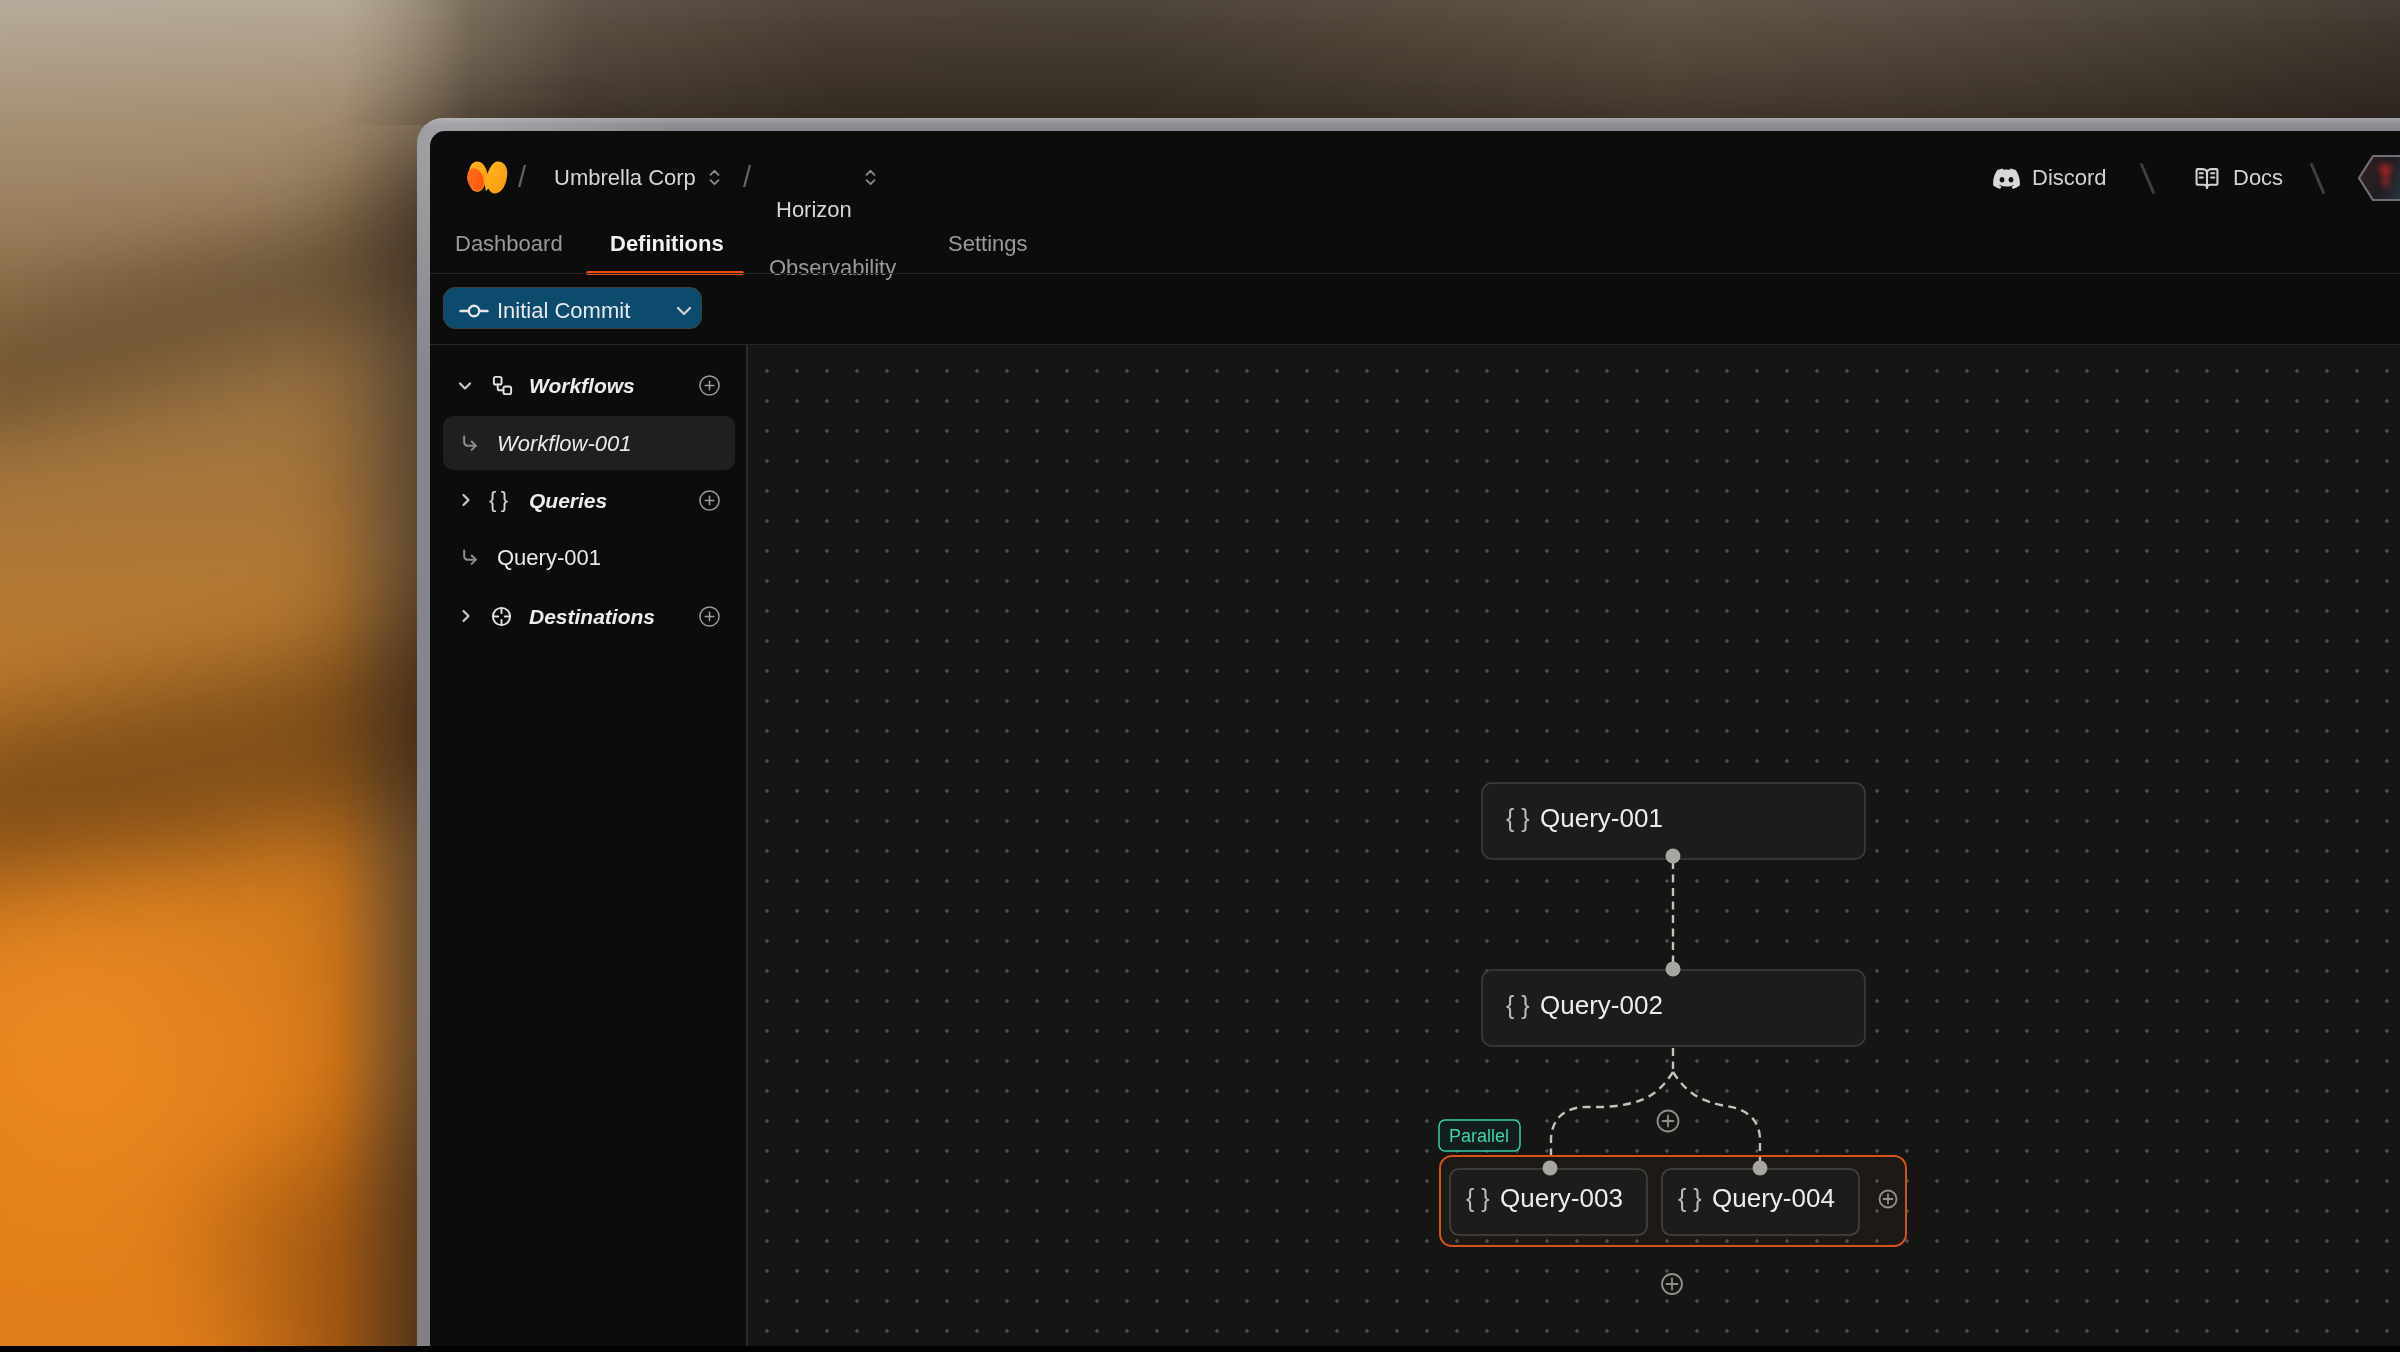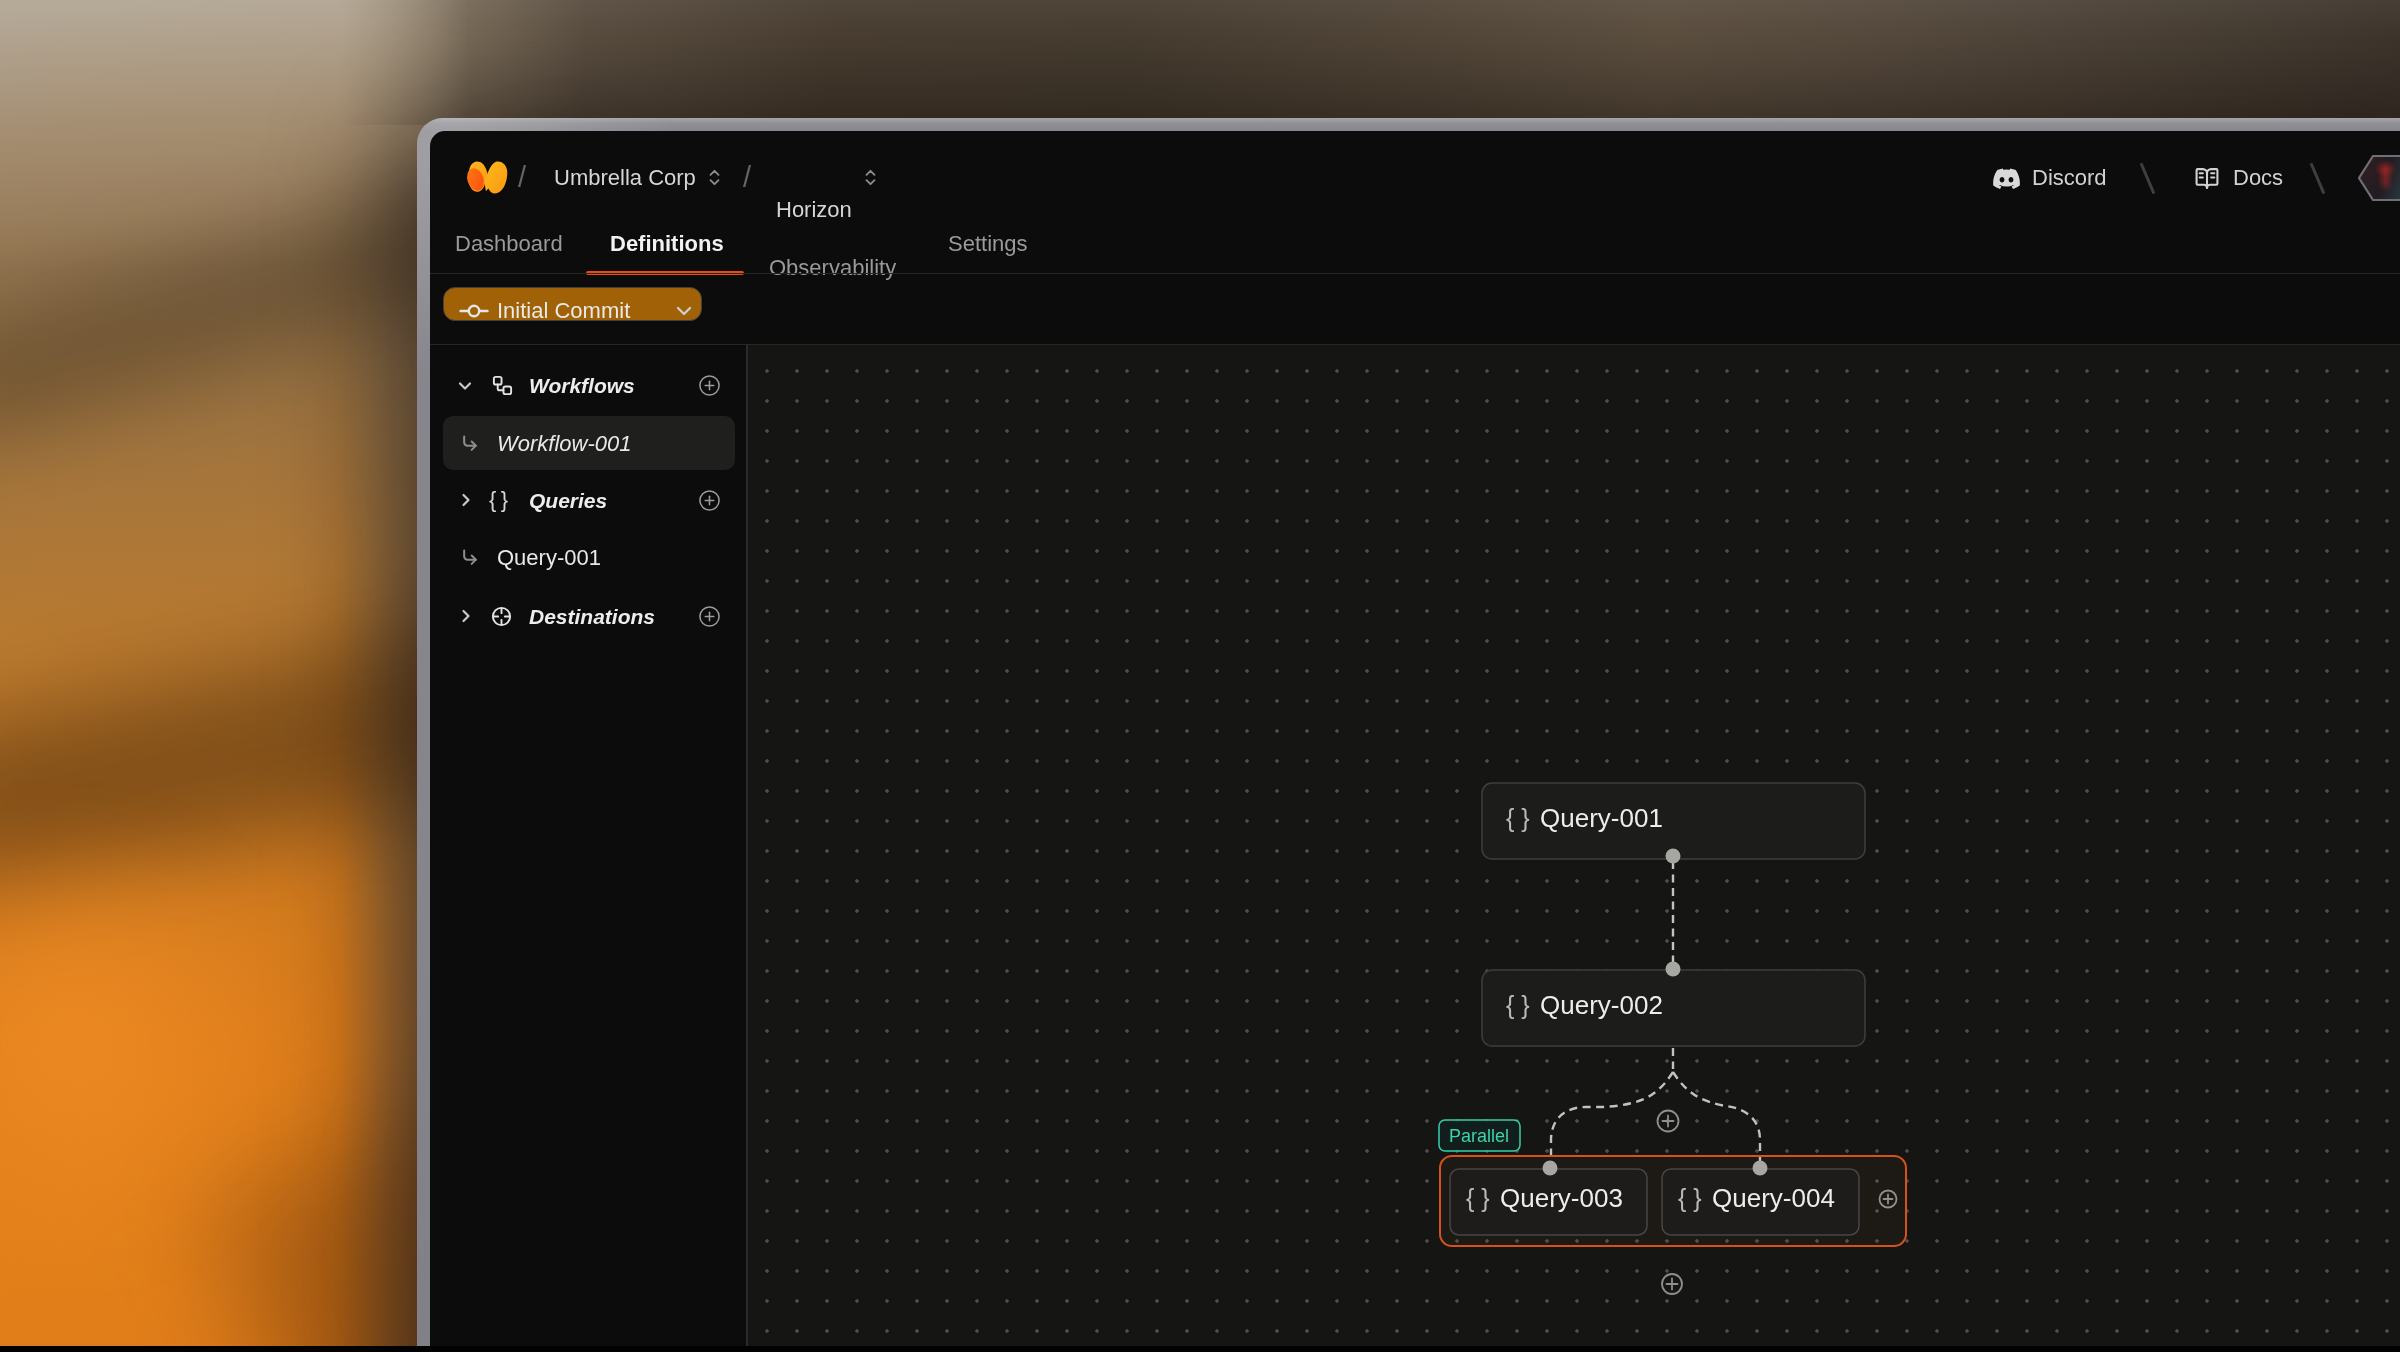--- a/index.html
+++ b/index.html
@@ -34,22 +34,22 @@
   .hdr-border { position:absolute; left:0; top:142px; width:100%; height:1px; background:#272725; }
   .tool-border { position:absolute; left:0; top:213px; width:100%; height:1px; background:#272725; }
   .side-border { position:absolute; left:316px; top:214px; width:2px; bottom:0; background:#2a2a28; }
 
   .crumb { font-size:22px; color:#d6d6d6; line-height:26px; }
   .slash { font-size:29px; color:#646462; line-height:26px; font-weight:400; }
   .tab { font-size:22px; color:#9a9a98; line-height:26px; }
   .tab.active { color:#f2f2f2; font-weight:700; }
   .underline { position:absolute; left:156px; top:140px; width:158px; height:4px; border-radius:2px; background:#ee4a10; }
 
-  .btn { position:absolute; left:13px; top:156px; width:259px; height:34px; border-radius:12px;
-    border:1.5px solid #3f3f3d; background:#a16207; }
+  .btn { position:absolute; left:13px; top:156px; width:259px; height:42px; border-radius:12px;
+    border:1.5px solid #3f3f3d; background:#0c4a6e; }
   .btn .txt { position:absolute; left:53px; top:10px; font-size:22px; color:#e9e9e9; line-height:26px; }
 
   .hl { position:absolute; left:13px; top:285px; width:292px; height:54px; border-radius:10px; background:#1f1f1e; }
   .sect { position:absolute; font-size:21px; font-weight:700; color:#ededed; line-height:24px;font-style:italic; }
   .item { position:absolute; font-size:22px; font-weight:500; color:#e9e9e9; line-height:24px; }
 
   .canvas { position:absolute; left:318px; top:214px; width:1690px; height:1140px; background:#151514;
     background-image:radial-gradient(circle, #4e4e4c 1.5px, rgba(0,0,0,0) 1.8px);
     background-size:30px 30px; background-position:4px 11px; }
 

